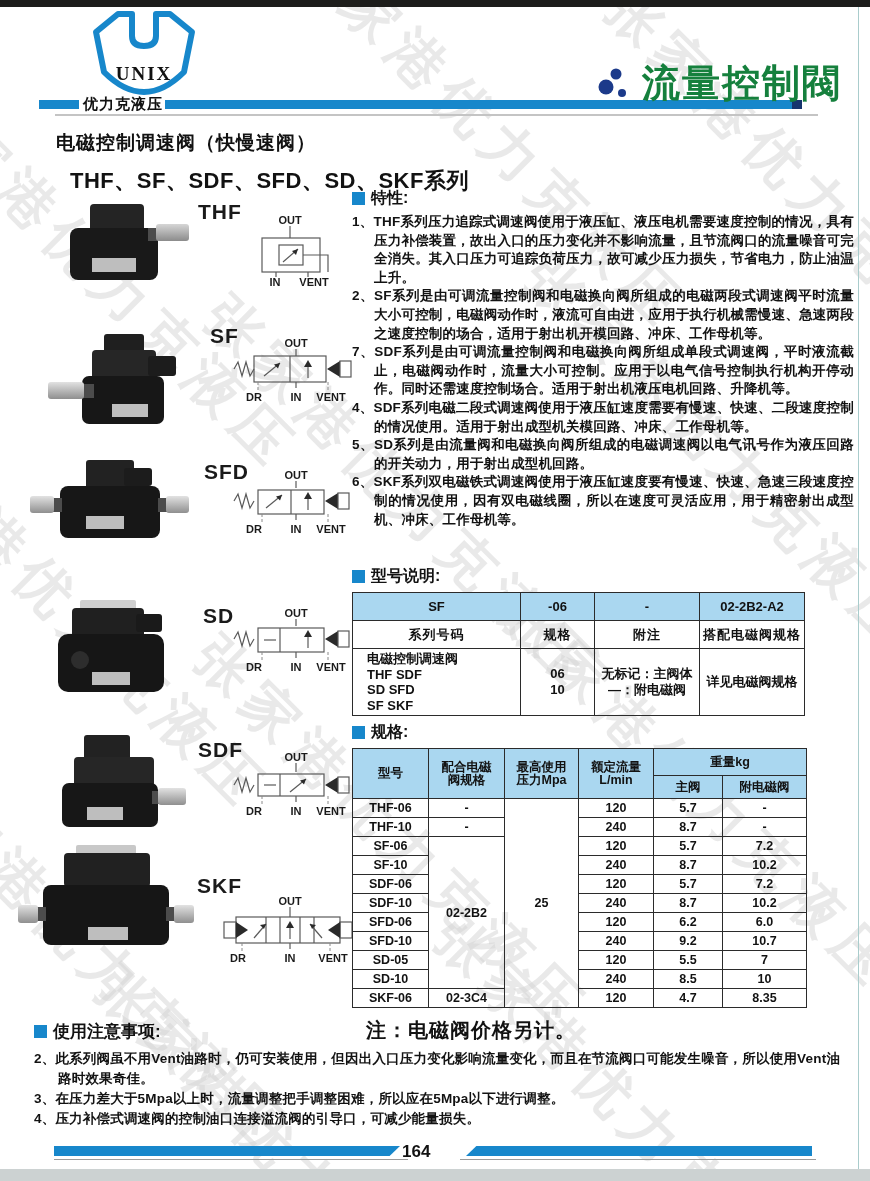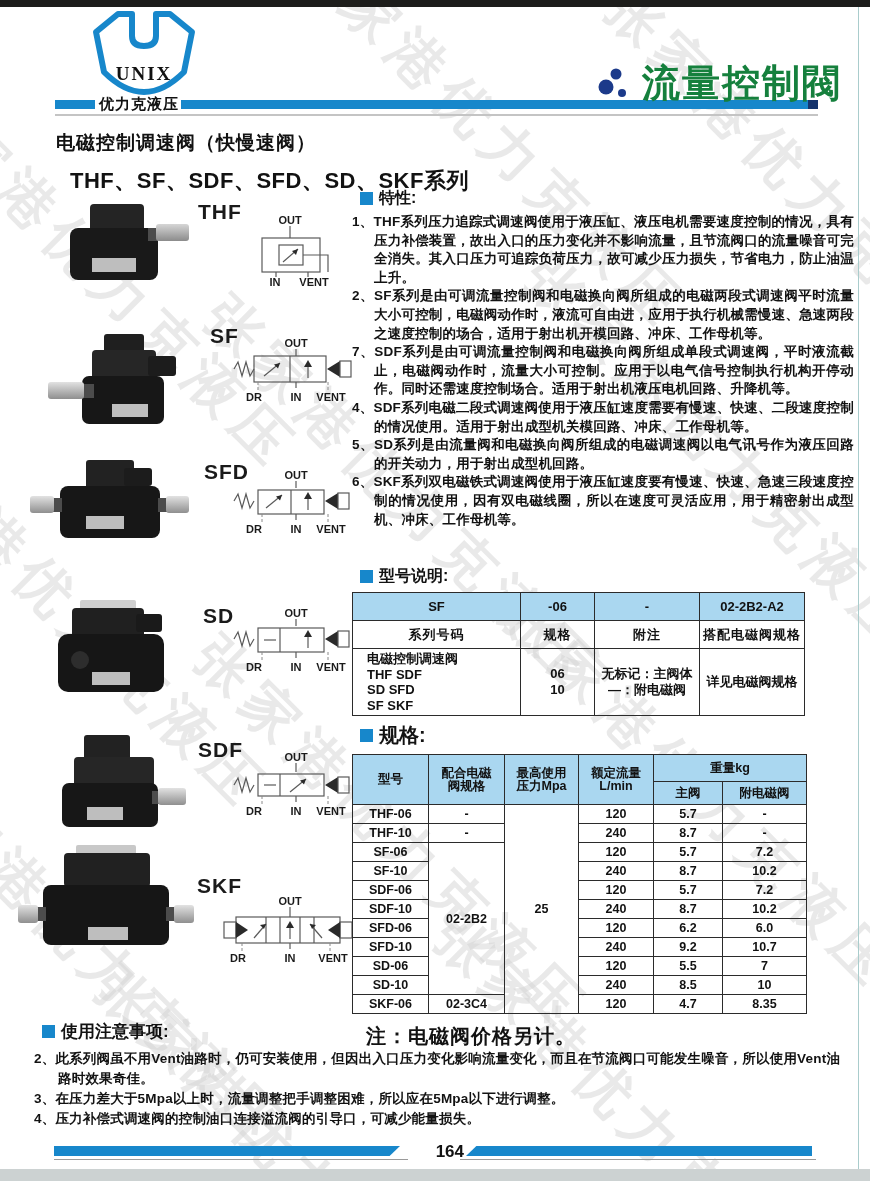--- a/index.html
+++ b/index.html
@@ -11,33 +11,33 @@
 
   
   .wm{position:absolute;z-index:0;color:#d4d4d4;opacity:.5;font-weight:bold;
       font-size:56px;letter-spacing:10px;white-space:nowrap;transform:rotate(45deg);
       transform-origin:left top;pointer-events:none;}
 
   .z{position:absolute;z-index:2;}
 
   
   .logo-svg{position:absolute;left:88px;top:10px;width:112px;height:86px;}
-  .tagline-row{position:absolute;left:55px;top:99px;width:723px;height:12px;}
+  .tagline-row{position:absolute;left:39px;top:99px;width:723px;height:12px;}
   .bar-seg{position:absolute;top:1px;height:9px;background:#1787cb;}
   .bar-tip{position:absolute;top:1px;height:9px;background:#16346d;}
   .tagline-txt{position:absolute;left:44px;top:-4px;font-size:15px;font-weight:bold;color:#111;letter-spacing:1px;}
   .under-line{position:absolute;left:55px;top:114px;width:763px;height:2px;background:#c4c4c4;}
   .cat-title{position:absolute;left:598px;top:58px;display:flex;align-items:center;gap:10px;}
   .cat-title .txt{font-size:38px;font-weight:bold;color:#15803d;letter-spacing:2px;}
 
   .page-title{position:absolute;left:56px;top:130px;font-size:19px;font-weight:bold;letter-spacing:1px;}
   .page-subtitle{position:absolute;left:70px;top:166px;font-size:22px;font-weight:bold;letter-spacing:.5px;}
 
   
-  .sec-head{display:flex;align-items:center;gap:6px;font-weight:bold;margin-left:8px;}
+  .sec-head{display:flex;align-items:center;gap:6px;font-weight:bold;}
   .sq{width:13px;height:13px;background:#1787cb;flex:0 0 auto;}
 
   
   .features{position:absolute;left:352px;top:188px;width:502px;}
   .features .sec-head{font-size:16px;margin-bottom:4px;}
   .feat{font-size:13.5px;font-weight:bold;line-height:18.6px;letter-spacing:.2px;
         padding-left:22px;text-indent:-22px;text-align:justify;}
 
   
   .prod-label{position:absolute;font-size:21px;font-weight:bold;color:#1a1a1a;letter-spacing:1px;}
@@ -54,38 +54,38 @@
   .model-sec{position:absolute;left:352px;top:566px;width:456px;}
   .model-sec .sec-head{font-size:16px;margin-bottom:5px;}
   .model-table{width:452px;font-size:13px;}
   .model-table .hd td{background:#aad7f0;height:27px;}
   .model-table .lbl td{height:27px;letter-spacing:1px;}
   .model-table .det td{height:66px;vertical-align:middle;}
   .det .lines{text-align:left;padding-left:14px;line-height:15.5px;}
   .det .ctr{line-height:16px;}
 
   .spec-sec{position:absolute;left:352px;top:722px;width:458px;}
-  .spec-sec .sec-head{font-size:20px;margin-bottom:5px;}
+  .spec-sec .sec-head{font-size:16px;margin-bottom:5px;}
   .spec-table{width:454px;font-size:12.5px;}
   .spec-table thead td{background:#aad7f0;}
   .spec-table .h1 td{height:26px;line-height:13px;}
   .spec-table .h2 td{height:22px;}
   .spec-table tbody td{height:18px;}
   .spec-note{margin-top:9px;padding-left:14px;font-size:20px;font-weight:bold;letter-spacing:1px;}
 
   
   .usage{position:absolute;left:34px;top:1020px;width:818px;}
   .usage .sec-head{font-size:17px;margin-bottom:6px;}
   .use-item{font-size:13.5px;font-weight:bold;line-height:20px;letter-spacing:.2px;
             padding-left:24px;text-indent:-24px;}
 
   
   .f-bar{position:absolute;top:1146px;height:10px;background:#1787cb;z-index:2;}
   .f-line{position:absolute;top:1159px;height:1px;background:#9a9a9a;z-index:2;}
-  .f-num{position:absolute;top:1142px;left:402px;width:62px;text-align:right;
+  .f-num{position:absolute;top:1142px;left:402px;width:62px;text-align:left;
          font-size:17px;font-weight:bold;z-index:2;}
 </style>
 </head>
 <body>
 
 <div class="page">
 
   <div class="wm" style="left:-60px;top:60px">张家港优力克液压</div>
   <div class="wm" style="left:330px;top:-80px">张家港优力克液压</div>
   <div class="wm" style="left:640px;top:-30px">张家港优力克液压</div>
@@ -475,21 +475,21 @@
           <td>6.2</td>
           <td>6.0</td>
         </tr>
         <tr>
           <td>SFD-10</td>
           <td>240</td>
           <td>9.2</td>
           <td>10.7</td>
         </tr>
         <tr>
-          <td>SD-06</td>
+          <td>SD-05</td>
           <td>120</td>
           <td>5.5</td>
           <td>7</td>
         </tr>
         <tr>
           <td>SD-10</td>
           <td>240</td>
           <td>8.5</td>
           <td>10</td>
         </tr>

